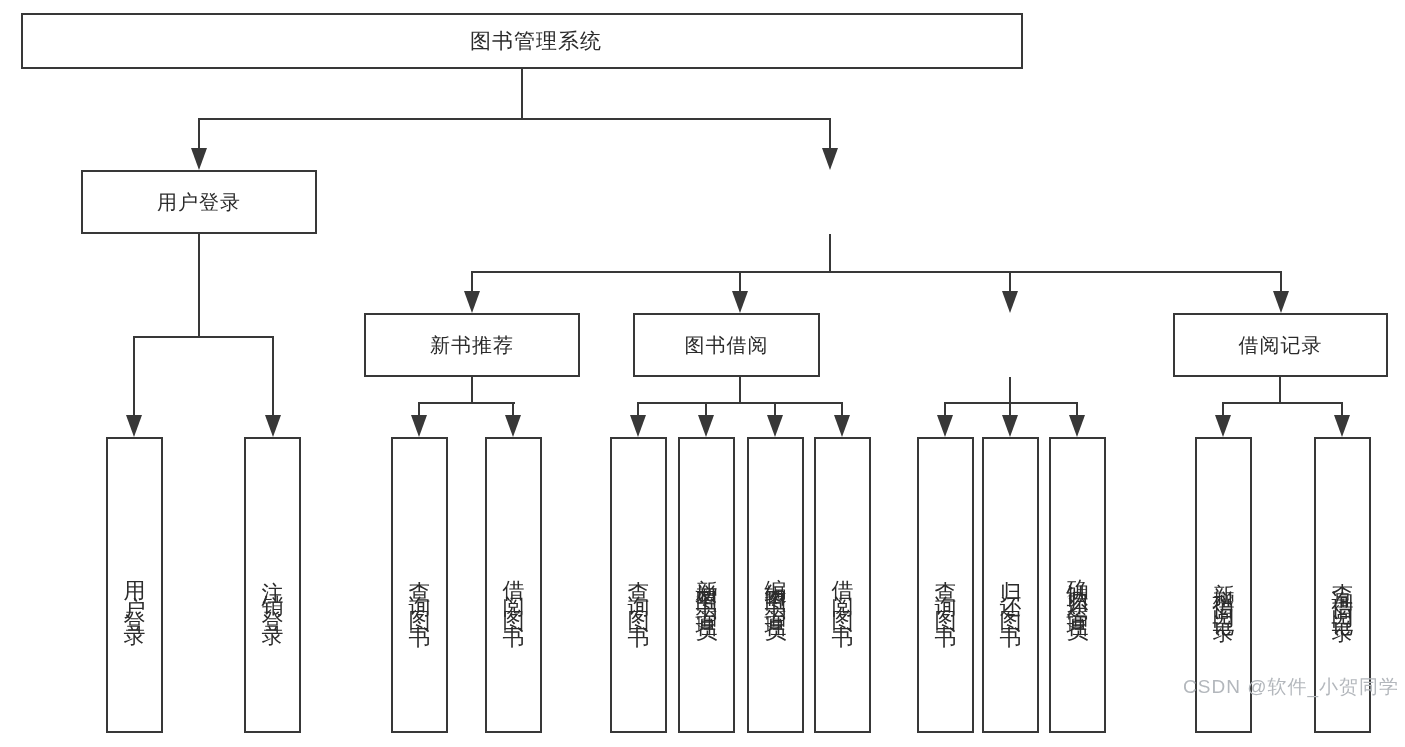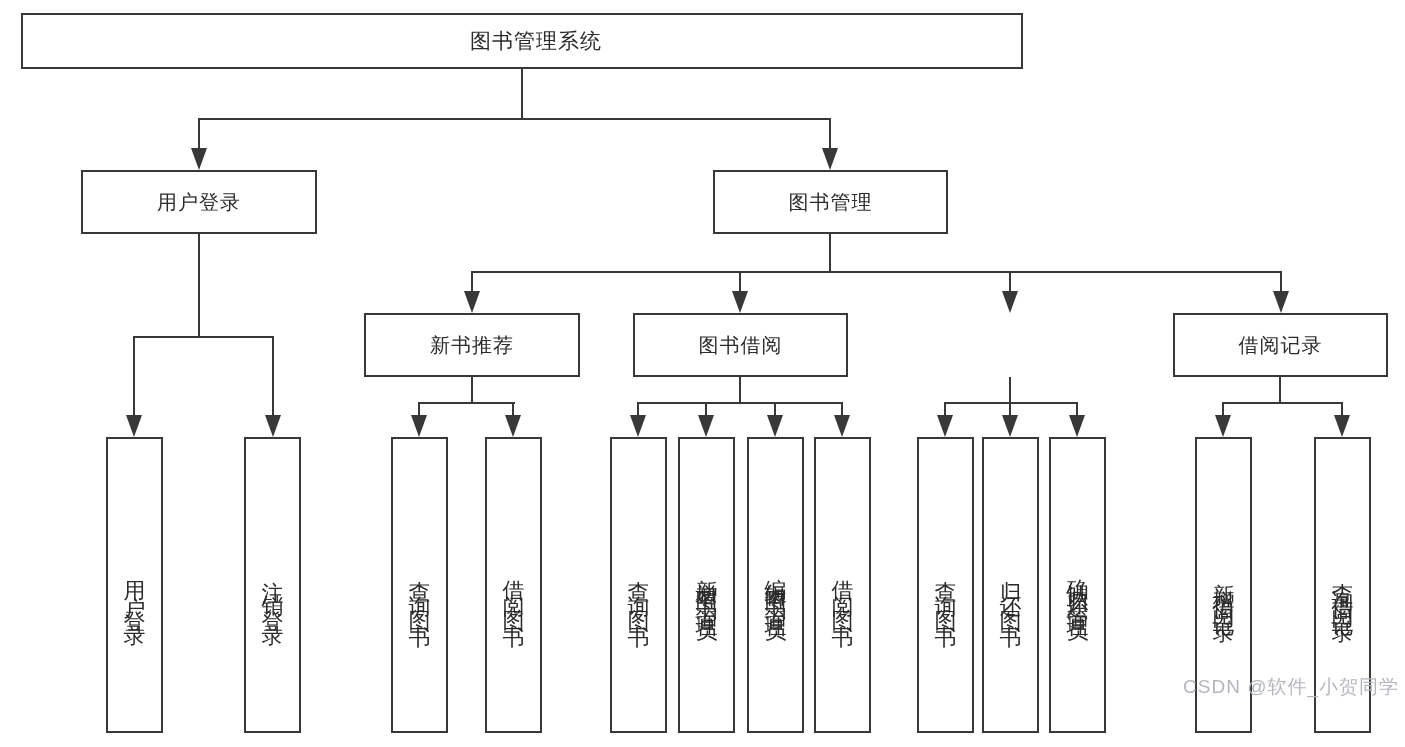--- a/index.html
+++ b/index.html
@@ -49,42 +49,41 @@
   <div class="box root" style="left:21px; top:13px; width:1002px; height:56px;padding-left:28px;">图书管理系统</div>
 
   <div class="vl" style="left:521px; top:69px; height:51px;"></div>
   <div class="hl" style="left:198px; top:118px; width:633px;"></div>
   <div class="vl" style="left:198px; top:118px; height:34px;"></div>
   <div class="arr" style="left:191px; top:148px;"></div>
   <div class="vl" style="left:829px; top:118px; height:34px;"></div>
   <div class="arr" style="left:822px; top:148px;"></div>
 
   <div class="box" style="left:81px; top:170px; width:236px; height:64px;">用户登录</div>
-  <div class="box" style="left:713px; top:170px; width:235px; height:64px;">图书管理</div>
 
   <div class="vl" style="left:198px; top:234px; height:104px;"></div>
   <div class="hl" style="left:133px; top:336px; width:141px;"></div>
   <div class="vl" style="left:133px; top:336px; height:83px;"></div>
   <div class="arr" style="left:126px; top:415px;"></div>
   <div class="vl" style="left:272px; top:336px; height:83px;"></div>
   <div class="arr" style="left:265px; top:415px;"></div>
 
   <div class="vl" style="left:829px; top:234px; height:39px;"></div>
   <div class="hl" style="left:471px; top:271px; width:811px;"></div>
   <div class="vl" style="left:471px; top:271px; height:24px;"></div>
   <div class="arr" style="left:464px; top:291px;"></div>
   <div class="vl" style="left:739px; top:271px; height:24px;"></div>
   <div class="arr" style="left:732px; top:291px;"></div>
   <div class="vl" style="left:1009px; top:271px; height:24px;"></div>
   <div class="arr" style="left:1002px; top:291px;"></div>
   <div class="vl" style="left:1280px; top:271px; height:24px;"></div>
   <div class="arr" style="left:1273px; top:291px;"></div>
 
   <div class="box" style="left:364px; top:313px; width:216px; height:64px;">新书推荐</div>
-  <div class="box" style="left:633px; top:313px; width:215px; height:64px;">图书借阅</div>
+  <div class="box" style="left:633px; top:313px; width:187px; height:64px;">图书借阅</div>
   <div class="box" style="left:1173px; top:313px; width:215px; height:64px;">借阅记录</div>
 
   <div class="vl" style="left:471px; top:377px; height:27px;"></div>
   <div class="hl" style="left:418px; top:402px; width:97px;"></div>
   <div class="vl" style="left:418px; top:402px; height:17px;"></div>
   <div class="arr" style="left:411px; top:415px;"></div>
   <div class="vl" style="left:512px; top:402px; height:17px;"></div>
   <div class="arr" style="left:505px; top:415px;"></div>
 
   <div class="vl" style="left:739px; top:377px; height:27px;"></div>

